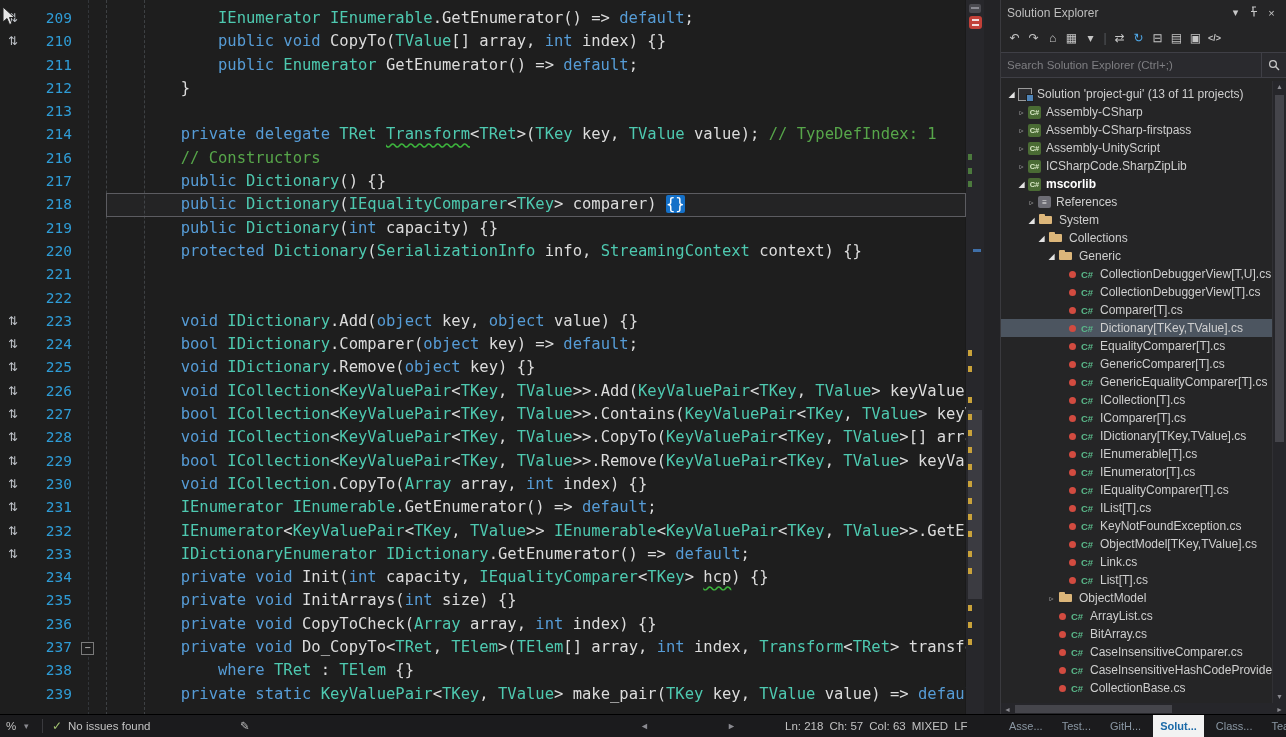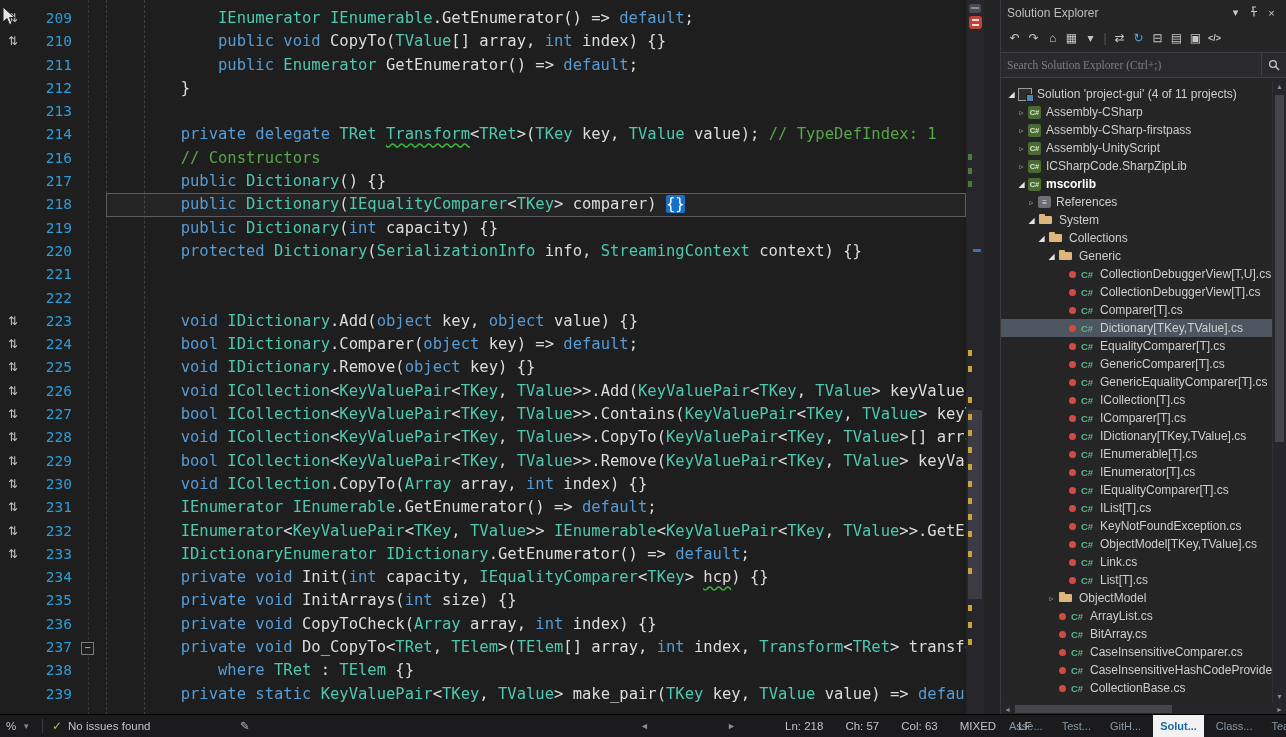--- a/index.html
+++ b/index.html
@@ -54,21 +54,21 @@
   .sehdr{height:25px;flex:none;display:flex;align-items:center;padding:0 6px;color:#BEBEBE;font-size:12px}
   .sehdr .title{flex:1;white-space:nowrap;overflow:hidden}
   .hicon{width:17px;text-align:center;color:#C8C8C8;font-size:11px;margin-left:1px;cursor:pointer}
   .setb{height:26px;flex:none;display:flex;align-items:center;padding:0 5px;gap:2px}
   .tbi{min-width:17px;text-align:center;color:#C5C5C5;font-size:12px;cursor:pointer}
   .tbi.small{font-size:9px;font-weight:bold}
   .tbi.sep{color:#55585C;min-width:8px;cursor:default}
   .sesearch{height:24px;flex:none;margin:1px 0 3px;display:flex;align-items:center;background:#2A2A2E;
             border-top:1px solid #3F3F46;border-bottom:1px solid #3F3F46}
   .sesearch input{flex:1;background:transparent;border:0;outline:0;color:#C8C8C8;font-size:11.5px;
-                  padding:0 6px;font-family:Liberation Serif, serif}
+                  padding:0 6px;font-family:Liberation Sans, sans-serif}
   .sesearch input::placeholder{color:#7E7E82}
   .magwrap{width:24px;display:flex;align-items:center;justify-content:center;border-left:1px solid #3F3F46;height:100%;cursor:pointer}
   .setree{flex:1;overflow:hidden;position:relative;padding-top:4px}
   .treerows{position:absolute;left:0;top:4px;right:13px;overflow:hidden}
   .trow{height:18px;display:flex;align-items:center;font-size:12px;color:#CECECE;white-space:nowrap;cursor:pointer}
   .trow.sel{background:var(--selrow)}
   .arr{width:13px;flex:none;text-align:center;font-size:8px;color:#A8A8A8}
   .arr.exp{color:#E4E4E4}
   .rdot{width:7px;height:7px;border-radius:50%;background:var(--dot);flex:none;margin:0 3px 0 1px}
   .tico{width:16px;height:14px;flex:none;margin-right:5px;position:relative;display:flex;
@@ -92,21 +92,21 @@
   .sehsb .harr{width:13px;text-align:center;font-size:7px;color:#8A8A90;cursor:pointer}
   .hthumb{position:absolute;left:14px;width:55%;top:2px;bottom:2px;background:#45454B;cursor:grab}
 
   
   .statusbar{position:absolute;left:0;bottom:0;width:1286px;height:22px;background:#1B1B1D;
              border-top:1px solid #000;font-size:11.5px;color:#C2C2C2}
   .sbi{position:absolute;top:0;height:22px;display:inline-flex;align-items:center}
   .sbsep{position:absolute;top:4px;height:14px;width:0;border-left:1px solid #3A3A3E}
   .checkico{color:#9FBF6F;font-size:12px}
   .arrico{color:#8A8A90;font-size:9px;cursor:pointer}
-  .sb-right{position:absolute;left:785px;top:0;height:22px;display:flex;align-items:center;gap:22px}
+  .sb-right{position:absolute;left:785px;top:0;height:22px;display:flex;align-items:center;gap:6px}
   .tabs{position:absolute;left:1002px;top:0;height:22px;display:flex;align-items:stretch;gap:5px}
   .ptab{padding:0 7px;display:flex;align-items:center;font-size:11px;color:#8A97A3;cursor:pointer;white-space:nowrap}
   .ptab.active{background:var(--atabbg);color:var(--atabtx);font-weight:bold}
 
   .cursor-overlay{position:absolute;left:2px;top:6px;z-index:99;pointer-events:none}
 </style>
 </head>
 <body style="--kw: #569CD6; --ty: #4EC9B0; --cm: #57A64A; --def: #DCDCDC; --lnum: #2F9CD6; --selbg: #1470C8; --sqg: #3CB43C; --panel: #252526; --folder: #DCB67A; --csico: #5AB88A; --dot: #D24B40; --mg: #4C7A3D; --my: #C9A23A; --selrow: #4C5560; --atabbg: #F2F2F2; --atabtx: #1B6AA8;">
 
 <div class="editor-pane">
@@ -389,21 +389,21 @@
           <circle cx="5" cy="5" r="3.4" stroke="#C8C8C8" fill="none" stroke-width="1.2"></circle>
           <path d="M7.6 7.6 L11 11" stroke="#C8C8C8" stroke-width="1.4"></path>
         </svg>
     </span>
   </div>
   <div class="setree">
     <div class="treerows">
         <div class="trow" style="padding-left: 4px;">
           <span class="arr exp">◢</span>
           <span class="tico solution"></span>
-          <span class="tlabel">Solution 'project-gui' (4 of 11 projects)</span>
+          <span class="tlabel">Solution 'project-gui' (13 of 11 projects)</span>
         </div>
         <div class="trow" style="padding-left: 14px;">
           <span class="arr">▹</span>
           <span class="tico project">C#</span>
           <span class="tlabel">Assembly-CSharp</span>
         </div>
         <div class="trow" style="padding-left: 14px;">
           <span class="arr">▹</span>
           <span class="tico project">C#</span>
           <span class="tlabel">Assembly-CSharp-firstpass</span>

